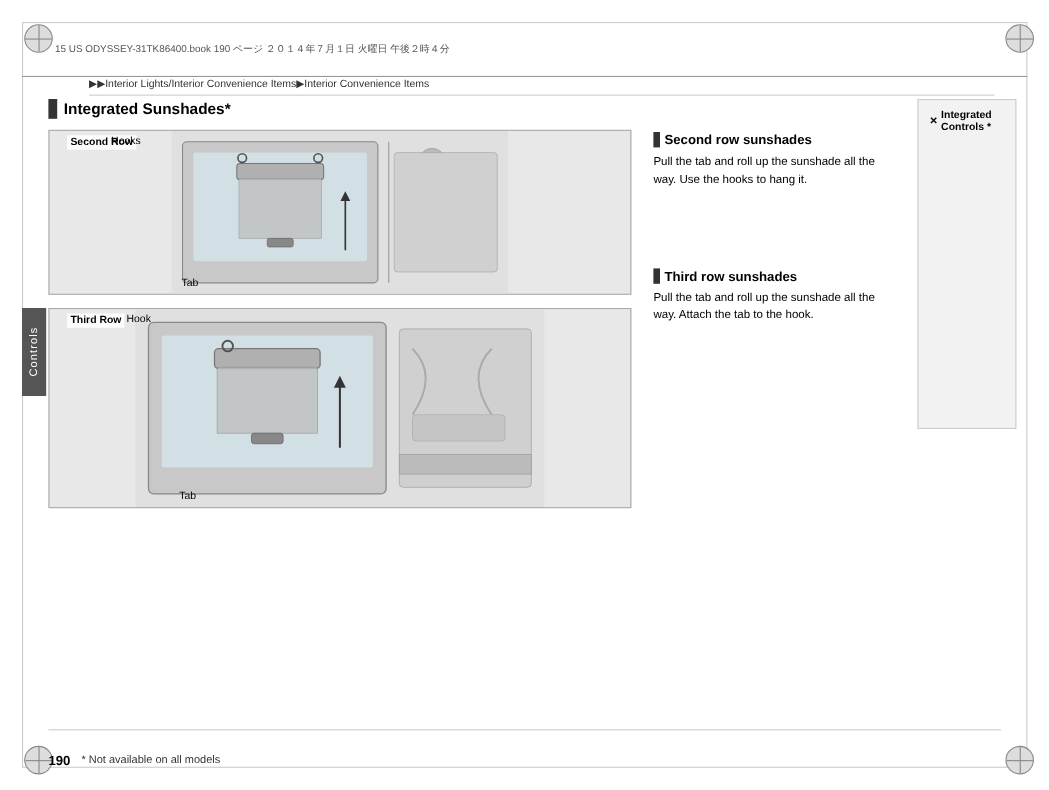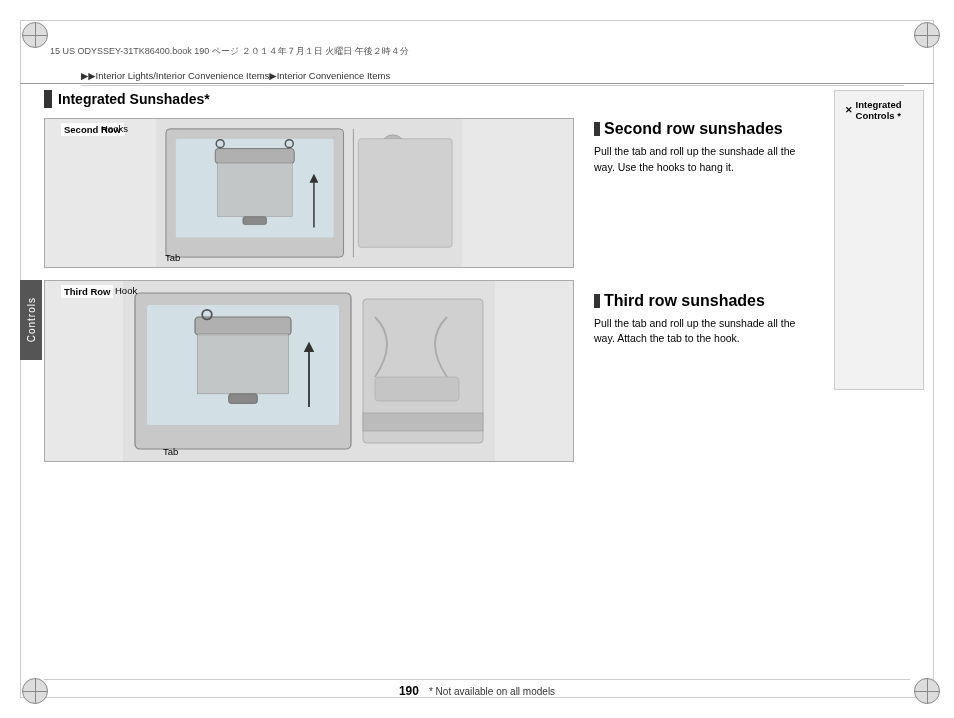--- a/index.html
+++ b/index.html
@@ -18,21 +18,21 @@
     .page-border {
       position: absolute;
       top: 20px; left: 20px; right: 20px; bottom: 20px;
       border: 1px solid #ccc;
     }
 
     
     .header {
       position: absolute;
       top: 20px; left: 20px; right: 20px;
-      height: 64px;
+      height: 50px;
       border-bottom: 1px solid #999;
       display: flex;
       align-items: center;
       padding: 0 30px;
       justify-content: center;
     }
     .header-file-info {
       font-size: 9px;
       color: #555;
       flex: 1;
@@ -142,21 +142,21 @@
       gap: 4px;
       margin-bottom: 6px;
     }
     .subsection-bar {
       width: 6px;
       height: 14px;
       background: #333;
       display: inline-block;
     }
     .subsection-title h3 {
-      font-size: 16px;
+      font-size: 12px;
       font-weight: bold;
     }
     .body-text {
       font-size: 10.5px;
       line-height: 1.5;
       color: #000;
     }
 
     
     .right-column {
@@ -188,22 +188,21 @@
     }
 
     
     .footer {
       position: absolute;
       bottom: 20px; left: 44px; right: 44px;
       display: flex;
       align-items: center;
       gap: 10px;
       border-top: 1px solid #ccc;
-      padding-top: 4px;
-      justify-content: center;
+      padding-top: 20px;
     }
     .page-number {
       font-size: 12px;
       font-weight: bold;
     }
     .footer-note {
       font-size: 10px;
       color: #333;
     }
 
@@ -366,21 +365,21 @@
   <div style="width: 220px; flex-shrink:0; padding-top: 30px;">
 
     <div class="text-section">
       <div class="subsection-title">
         <span class="subsection-bar"></span>
         <h3>Second row sunshades</h3>
       </div>
       <p class="body-text">Pull the tab and roll up the sunshade all the way. Use the hooks to hang it.</p>
     </div>
 
-    <div class="text-section" style="margin-top: 116px;">
+    <div class="text-section" style="margin-top: 72px;">
       <div class="subsection-title">
         <span class="subsection-bar"></span>
         <h3>Third row sunshades</h3>
       </div>
       <p class="body-text">Pull the tab and roll up the sunshade all the way. Attach the tab to the hook.</p>
     </div>
   </div>
 
   <div class="right-column">
     <div class="notice-box">

